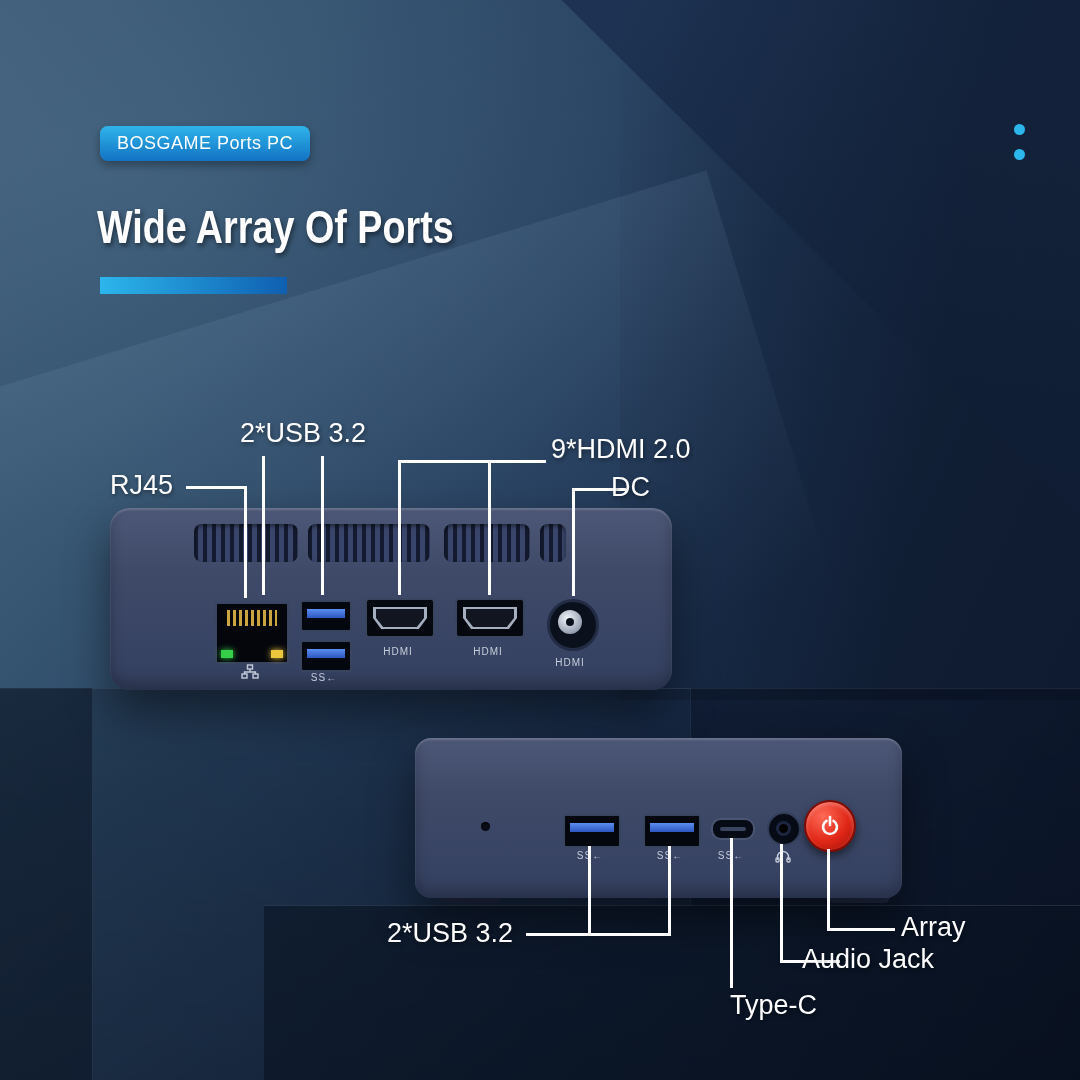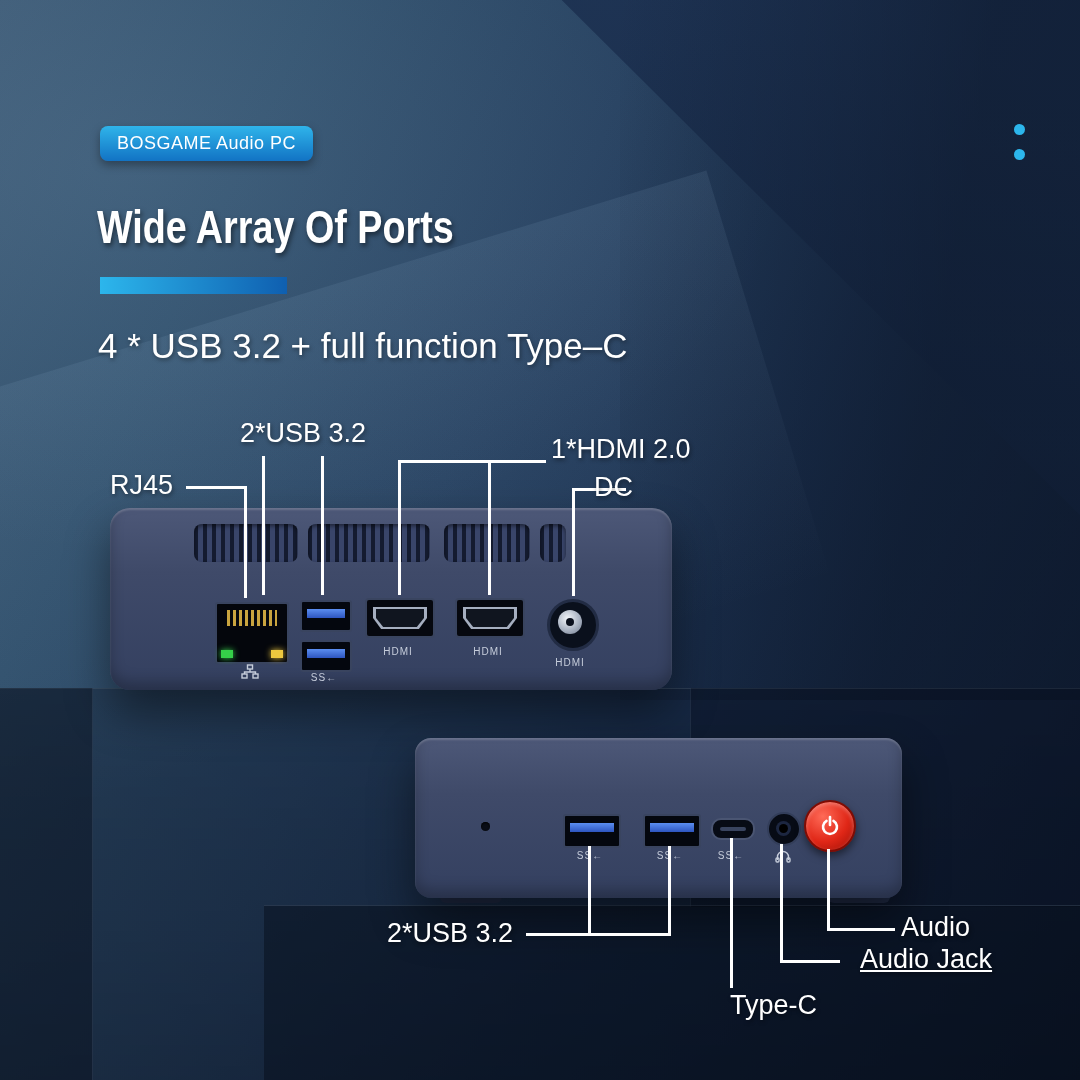--- a/index.html
+++ b/index.html
@@ -98,27 +98,26 @@
 
   <div class="abs bg-tri"></div>
   <div class="abs bg-rightshade"></div>
   <div class="abs bg-streak"></div>
   <div class="abs bg-step-mid"></div>
   <div class="abs bg-step-right"></div>
   <div class="abs bg-step-bottom"></div>
   <div class="abs bg-step-left"></div>
 
   <div class="abs badge">
-    <span>BOSGAME Audio PC</span>
+    <span>BOSGAME Ports PC</span>
   </div>
   <div class="abs dot" style="left:1014px;top:124px;"></div>
   <div class="abs dot" style="left:1014px;top:149px;"></div>
   <div class="abs title">Wide Array Of Ports</div>
   <div class="abs title-underline"></div>
-  <div class="abs subtitle">4 * USB 3.2 + full function Type–C</div>
 
   <div class="device" style="left:110px;top:508px;width:562px;height:182px;">
     <div class="vent" style="left:84px;width:104px;"></div>
     <div class="vent" style="left:198px;width:122px;"></div>
     <div class="vent" style="left:334px;width:86px;"></div>
     <div class="vent" style="left:430px;width:26px;"></div>
 
     <div class="rj45" style="left:105px;top:94px;">
       <div class="rj45-pins"></div>
       <div class="rj45-led green"></div>
@@ -199,31 +198,31 @@
   <div class="cl v" style="left:321px;top:456px;height:139px;"></div>
   <div class="cl v" style="left:398px;top:462px;height:133px;"></div>
   <div class="cl v" style="left:488px;top:462px;height:133px;"></div>
   <div class="cl h" style="left:398px;top:460px;width:148px;"></div>
   <div class="cl h" style="left:186px;top:486px;width:60px;"></div>
   <div class="cl v" style="left:244px;top:486px;height:112px;"></div>
   <div class="cl h" style="left:572px;top:488px;width:54px;"></div>
   <div class="cl v" style="left:572px;top:488px;height:108px;"></div>
 
   <div class="callout-label" style="left:240px;top:418px;">2*USB 3.2</div>
-  <div class="callout-label" style="left:551px;top:434px;">1*HDMI 2.0</div>
+  <div class="callout-label" style="left:551px;top:434px;">9*HDMI 2.0</div>
   <div class="callout-label" style="left:110px;top:470px;">RJ45</div>
-  <div class="callout-label" style="left:594px;top:472px;">DC</div>
+  <div class="callout-label" style="left:611px;top:472px;">DC</div>
 
   <div class="cl v" style="left:588px;top:846px;height:90px;"></div>
   <div class="cl v" style="left:668px;top:846px;height:90px;"></div>
   <div class="cl h" style="left:526px;top:933px;width:144px;"></div>
   <div class="cl v" style="left:730px;top:838px;height:150px;"></div>
   <div class="cl v" style="left:780px;top:844px;height:118px;"></div>
   <div class="cl h" style="left:780px;top:960px;width:60px;"></div>
   <div class="cl v" style="left:827px;top:849px;height:81px;"></div>
   <div class="cl h" style="left:827px;top:928px;width:68px;"></div>
 
   <div class="callout-label" style="left:387px;top:918px;">2*USB 3.2</div>
   <div class="callout-label" style="left:730px;top:990px;">Type-C</div>
-  <div class="callout-label" style="left:860px;top:944px;text-decoration:underline;">Audio Jack</div>
-  <div class="callout-label" style="left:901px;top:912px;">Audio</div>
+  <div class="callout-label" style="left:802px;top:944px;">Audio Jack</div>
+  <div class="callout-label" style="left:901px;top:912px;">Array</div>
 
 </div>
 
 </body></html>

